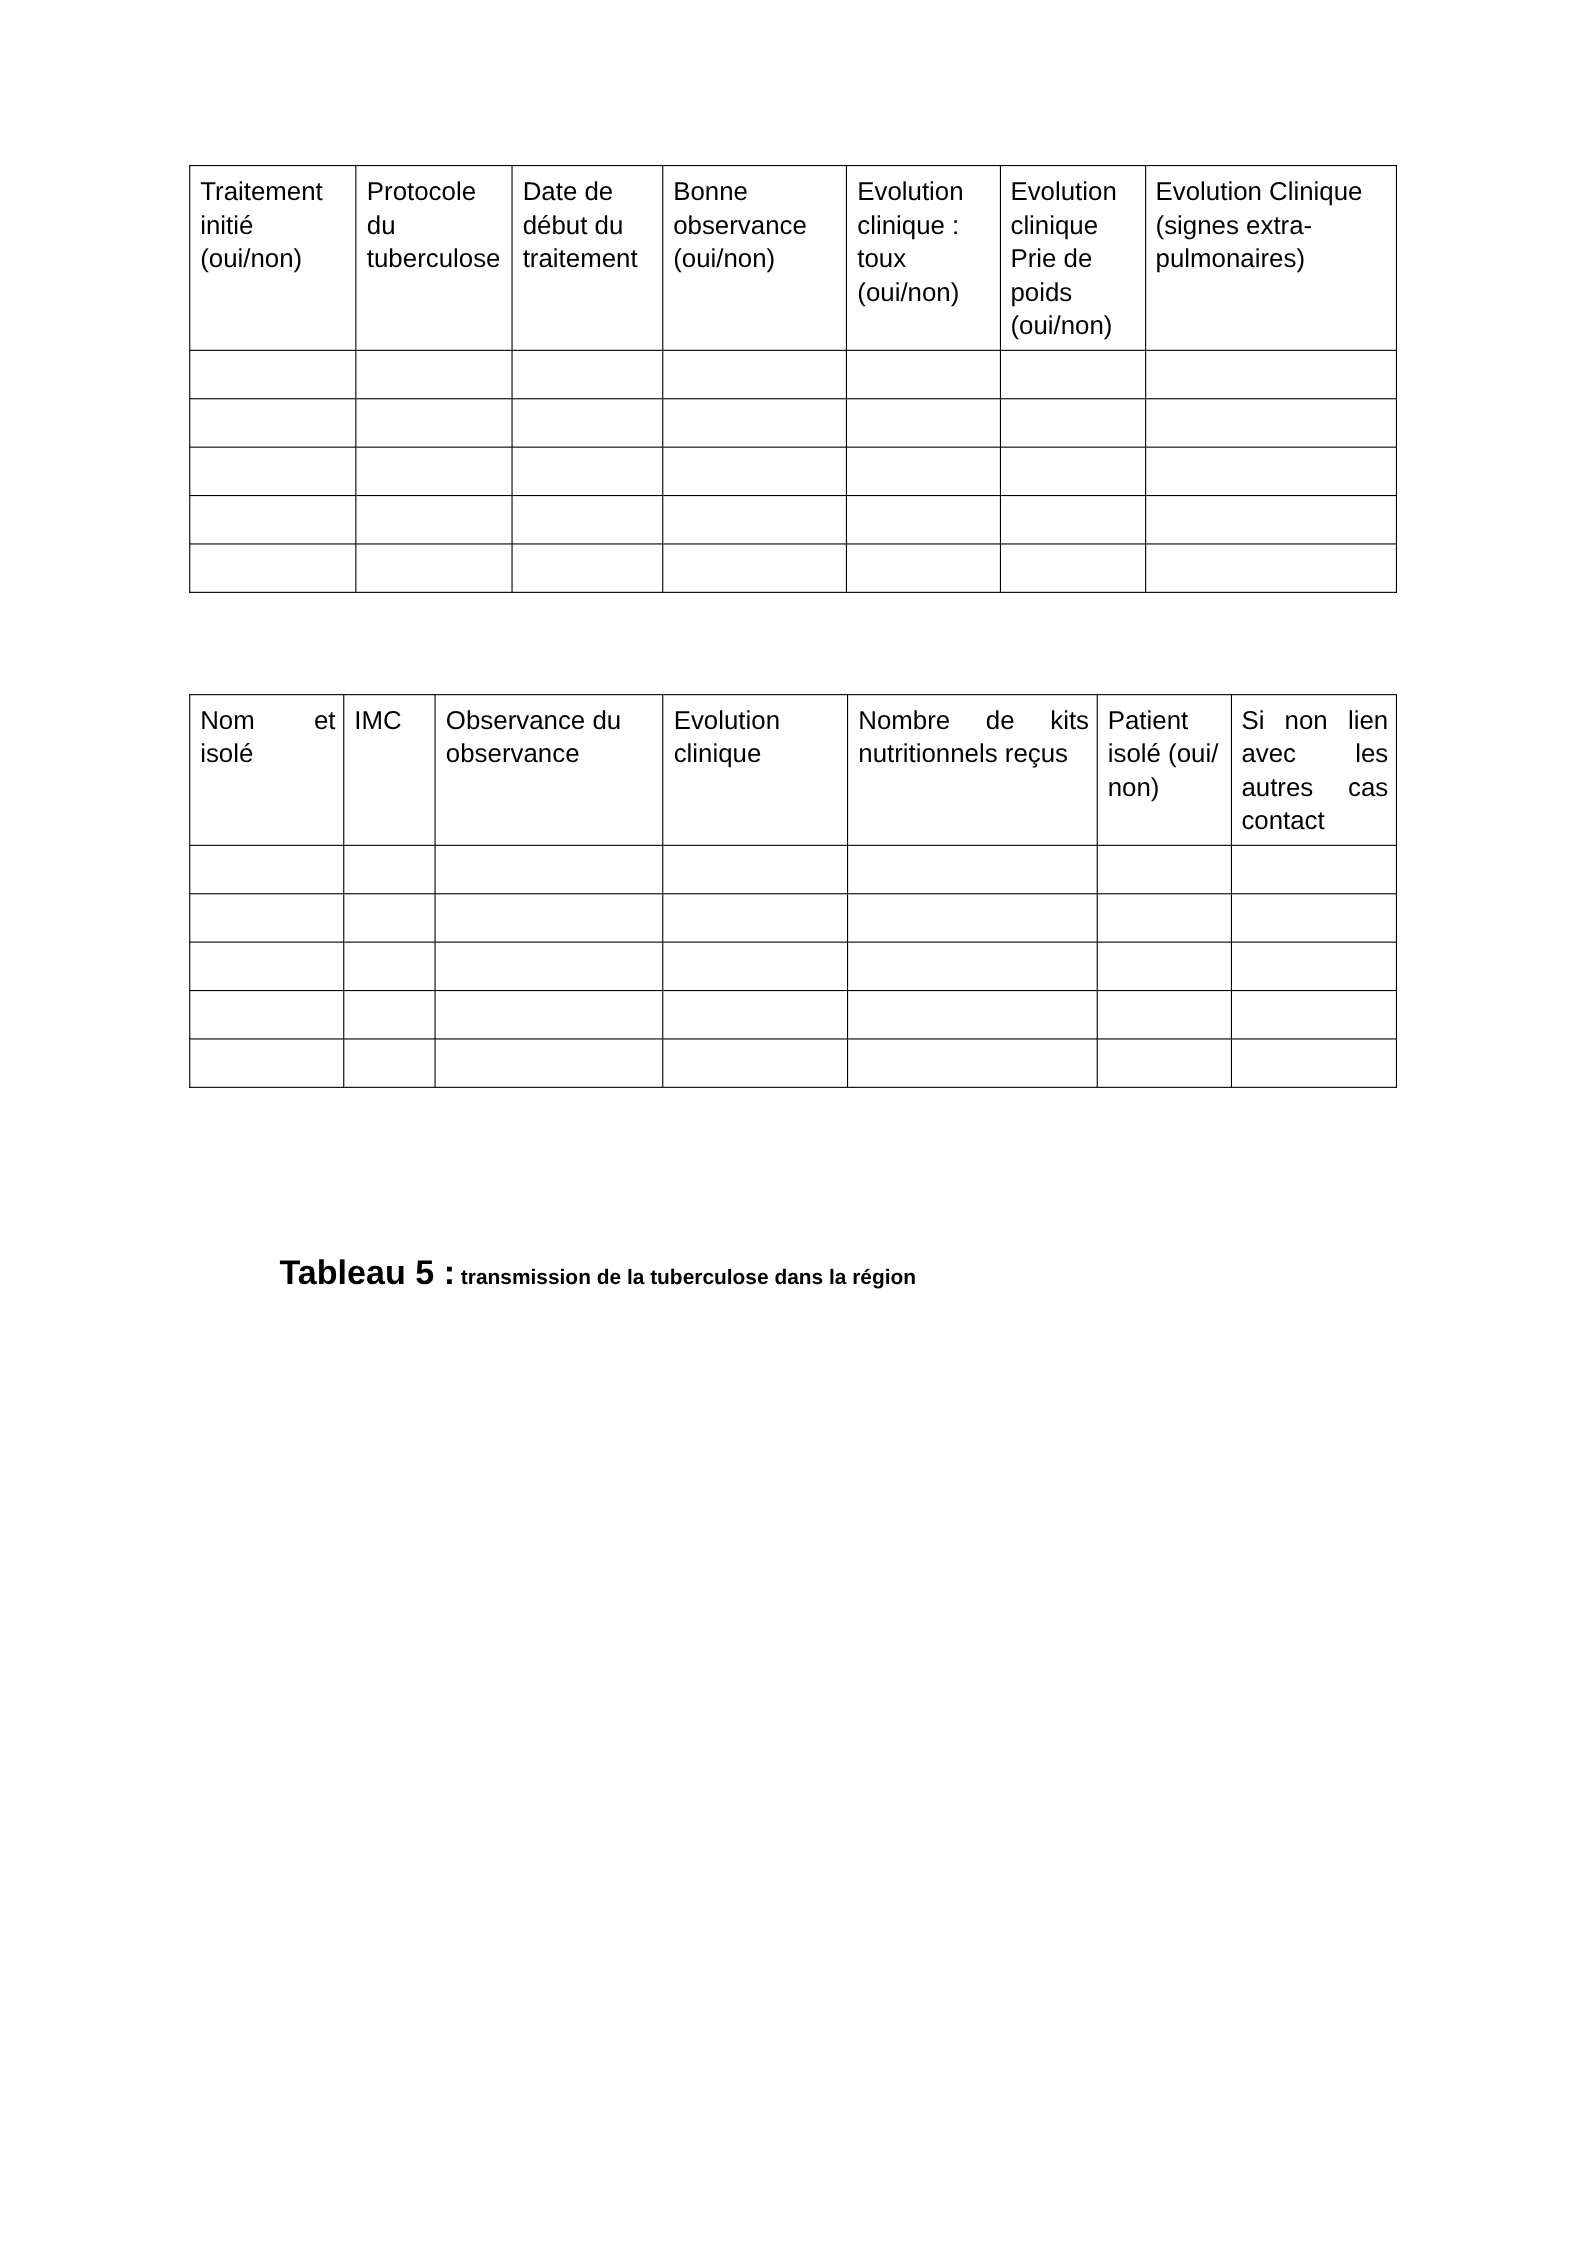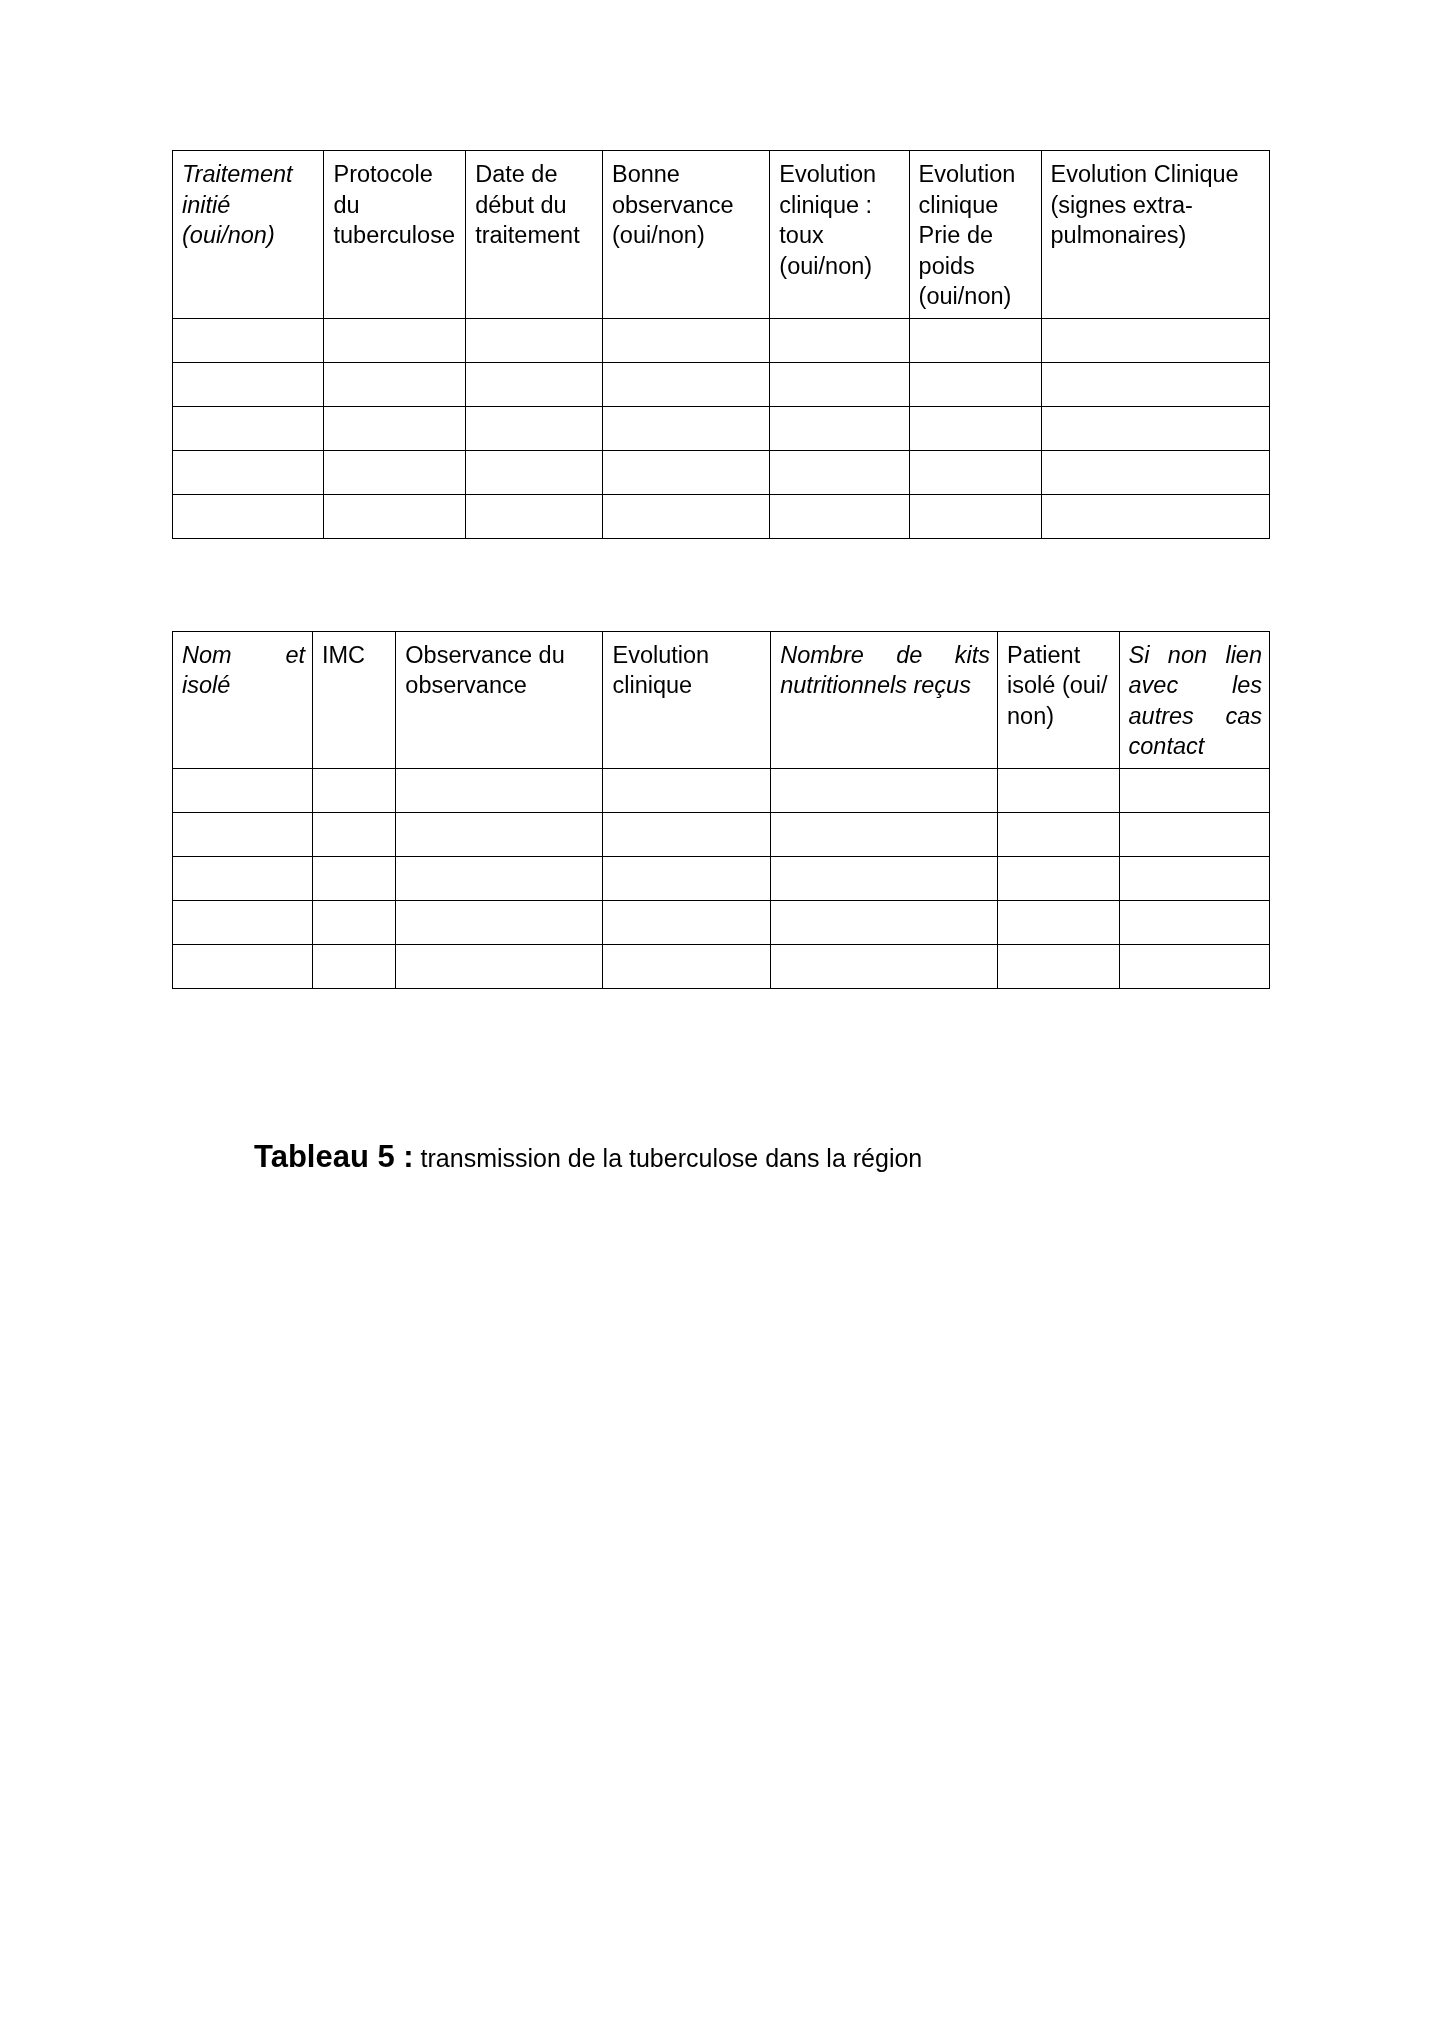--- a/index.html
+++ b/index.html
@@ -60,21 +60,20 @@
     line-height: 1.30;
     padding: 8px 7px 6px 9px;
     word-wrap: break-word;
     overflow-wrap: break-word;
     hyphens: none;
   }
   table.doc-table td.just,
   table.doc-table th.just {
     text-align: justify;
     text-align-last: left;
-    font-style: italic;
   }
   table.doc-table tr.data-row td {
     height: 43px;
     padding: 0;
   }
 
   
   .t3 col.c0 { width: 124px; }
   .t3 col.c1 { width: 116px; }
   .t3 col.c2 { width: 112px; }
@@ -95,22 +94,22 @@
   .gap-1 { height: 92px; }
   .gap-2 { height: 150px; }
 
   .title-5 {
     font-size: 31px;
     padding-left: 82px;
     margin: 0;
     white-space: nowrap;
   }
   .title-5 .tail {
-    font-size: 25px;
-    font-weight: normal;
+    font-size: 19px;
+    font-weight: bold;
   }
 </style>
 </head>
 <body>
 
 <div class="page">
   <div class="content">
 
 
     <table class="doc-table t3">

